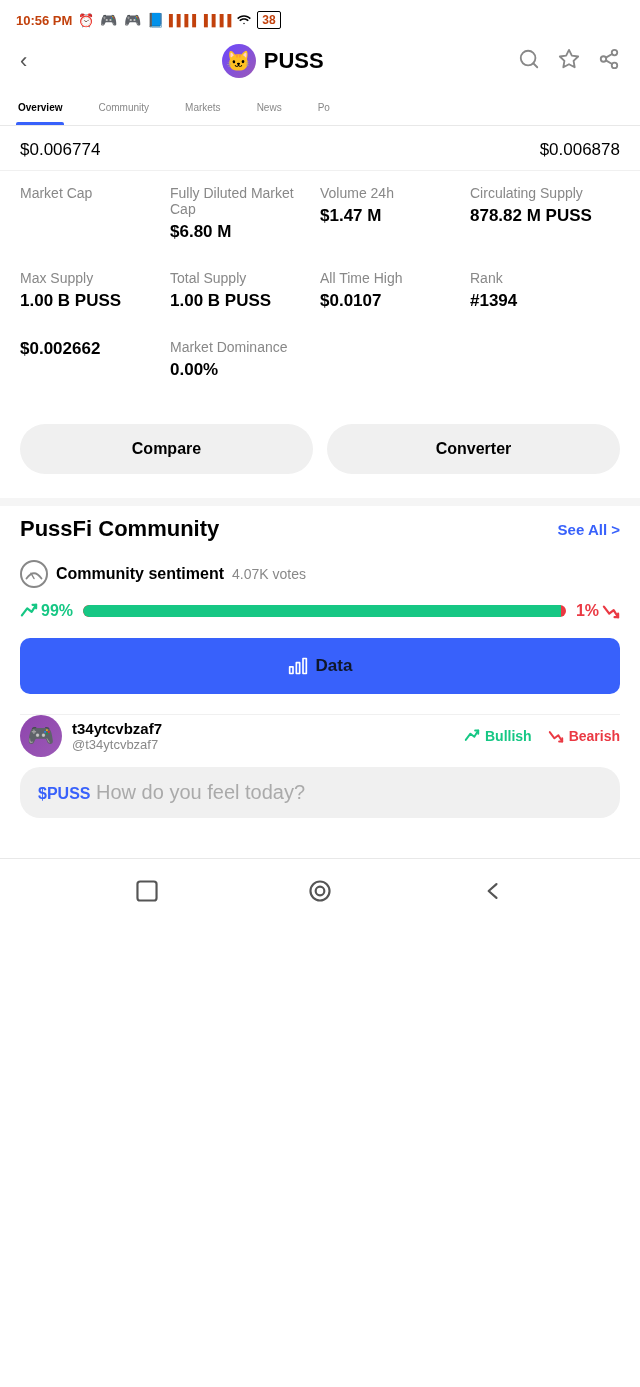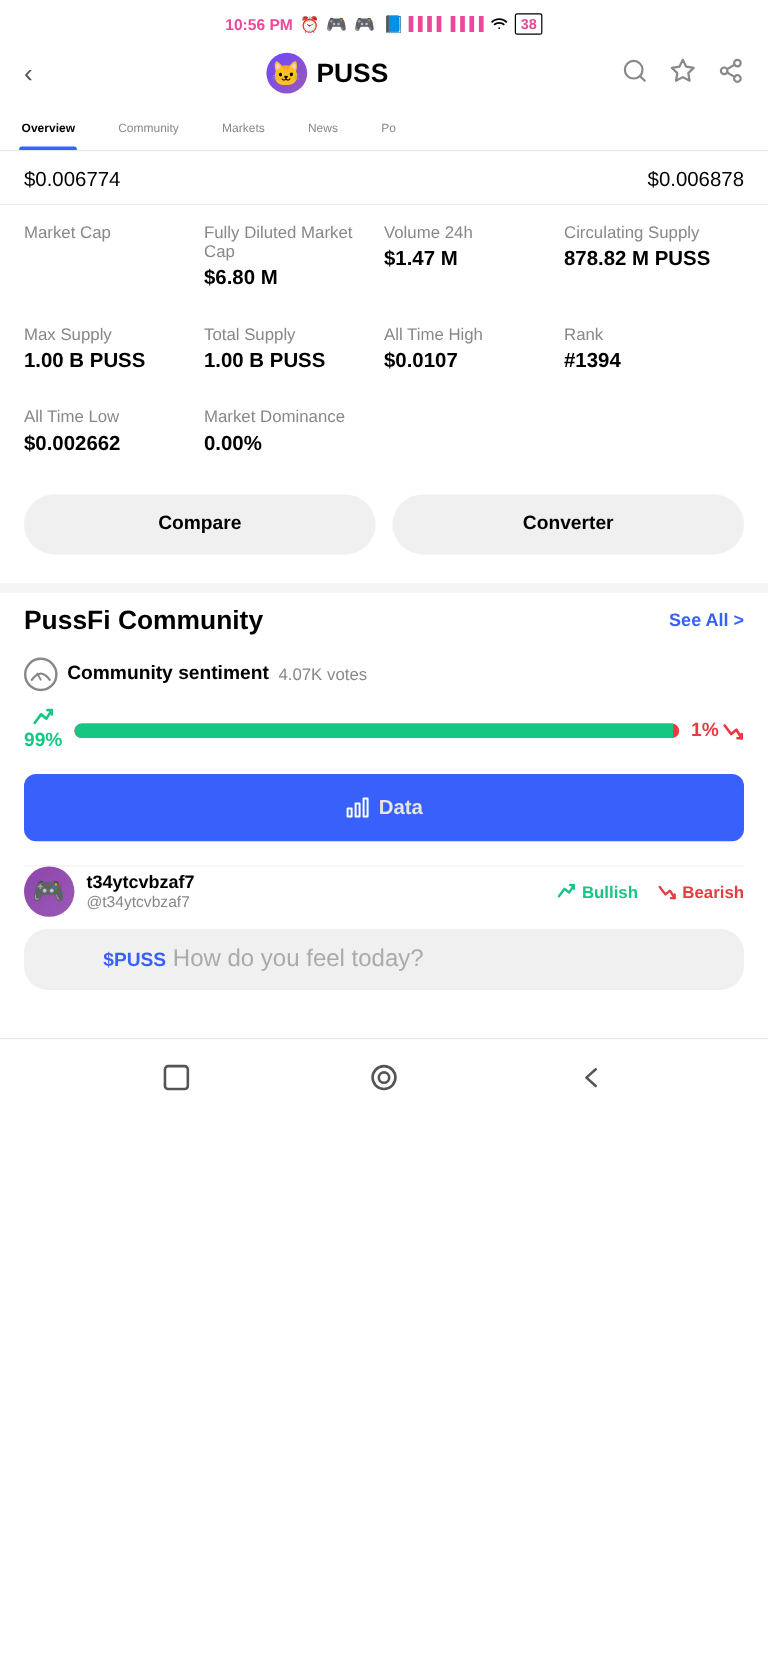--- a/index.html
+++ b/index.html
@@ -8,26 +8,26 @@
       font-family: -apple-system, BlinkMacSystemFont, 'Segoe UI', sans-serif;
       background: #ffffff;
       width: 640px;
       min-height: 1387px;
       overflow-x: hidden;
     }
 
     
     .status-bar {
       display: flex;
-      justify-content: center;
+      justify-content: flex-start;
       align-items: center;
       padding: 8px 16px 4px;
       font-size: 13px;
       font-weight: 600;
-      color: #ec4899;
+      color: #c2410c;
       height: 36px;
     }
     .status-left { display: flex; align-items: center; gap: 6px; }
     .status-right { display: flex; align-items: center; gap: 5px; }
     .status-icons { display: flex; align-items: center; gap: 4px; font-size: 11px; }
 
     
     .header {
       display: flex;
       align-items: center;
@@ -132,20 +132,21 @@
     .action-btn {
       flex: 1;
       padding: 16px;
       border-radius: 28px;
       border: none;
       background: #f0f0f0;
       font-size: 16px;
       font-weight: 700;
       color: #000;
       cursor: pointer;
+      margin-top: 12px;
     }
 
     
     .community-section {
       padding: 10px 20px 0;
     }
     .community-header {
       display: flex;
       align-items: center;
       justify-content: space-between;
@@ -197,21 +198,20 @@
       gap: 10px;
       margin-bottom: 18px;
     }
     .bullish-pct {
       font-size: 16px;
       font-weight: 700;
       color: #16c784;
       display: flex;
       align-items: center;
       gap: 3px;
-      flex-direction: column;
     }
     .bearish-pct {
       font-size: 16px;
       font-weight: 700;
       color: #ea3943;
       display: flex;
       align-items: center;
       gap: 3px;
     }
     .bar-container {
@@ -224,21 +224,21 @@
     }
     .bar-green {
       background: #16c784;
       border-radius: 6px 0 0 6px;
     }
 
     
     .data-button {
       width: 100%;
       background: #3861fb;
-      color: #e5e5e5;
+      color: #0f172a;
       border: none;
       border-radius: 10px;
       padding: 18px;
       font-size: 17px;
       font-weight: 700;
       cursor: pointer;
       display: flex;
       align-items: center;
       justify-content: center;
       gap: 8px;
@@ -304,21 +304,20 @@
       padding: 14px 18px;
       margin: 0 0 20px;
     }
     .post-input-text {
       font-size: 20px;
       color: #aaa;
     }
     .post-input-highlight {
       color: #3861fb;
       font-weight: 600;
-      margin-left: 48px;
     }
 
     
     .bottom-nav {
       display: flex;
       justify-content: space-around;
       align-items: center;
       padding: 14px 60px 18px;
       border-top: 1px solid #e8e8e8;
       background: #fff;
@@ -444,21 +443,20 @@
   </div>
   <div class="stat-item">
     <div class="stat-label">All Time High</div>
     <div class="stat-value">$0.0107</div>
   </div>
   <div class="stat-item">
     <div class="stat-label">Rank</div>
     <div class="stat-value">#1394</div>
   </div>
   <div class="stat-item">
-    <div class="stat-label">All Time Low</div>
     <div class="stat-value">$0.002662</div>
   </div>
   <div class="stat-item">
     <div class="stat-label">Market Dominance</div>
     <div class="stat-value">0.00%</div>
   </div>
 </div>
 
 <div class="action-buttons">
   <button class="action-btn">Compare</button>

